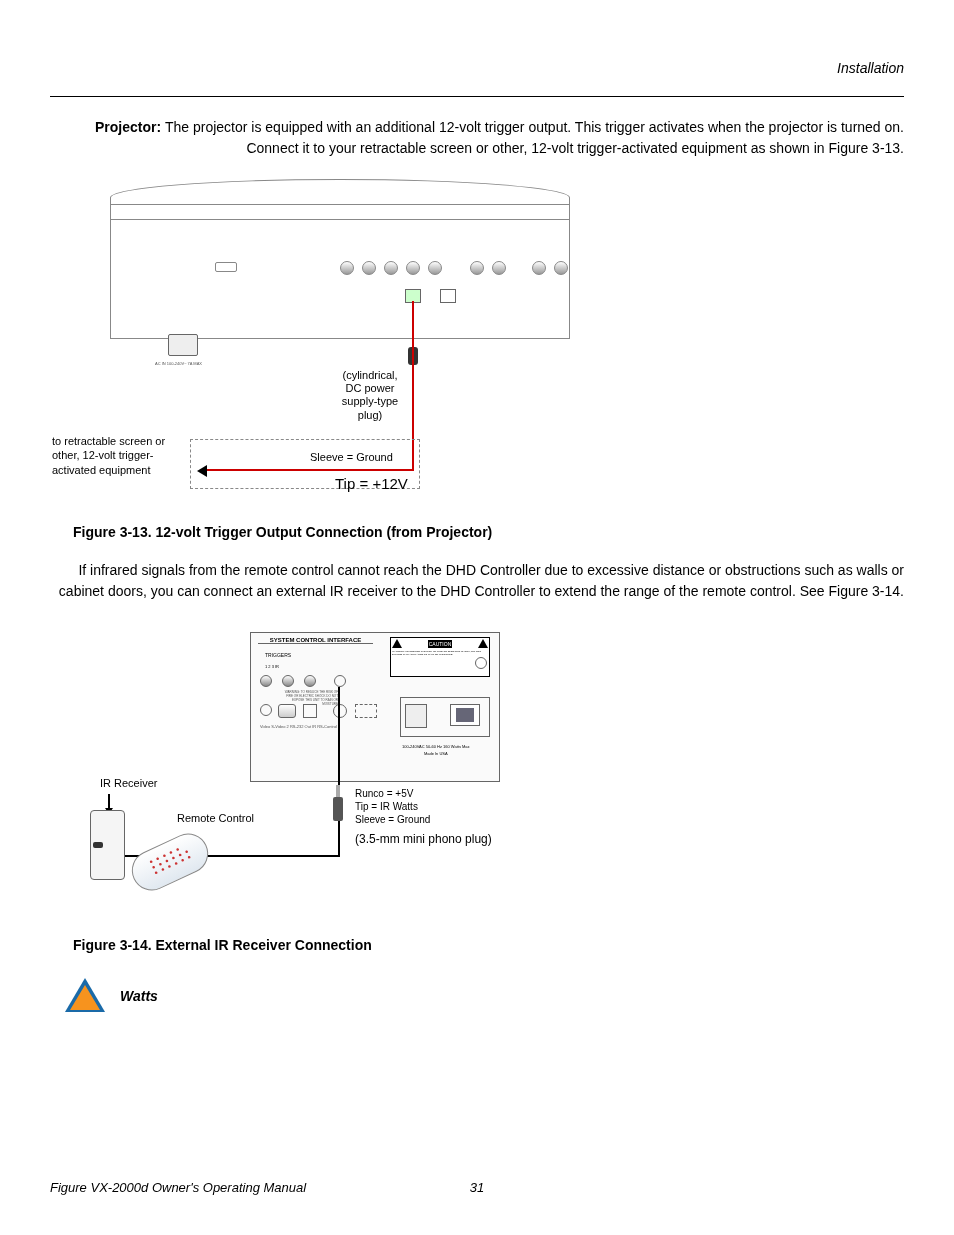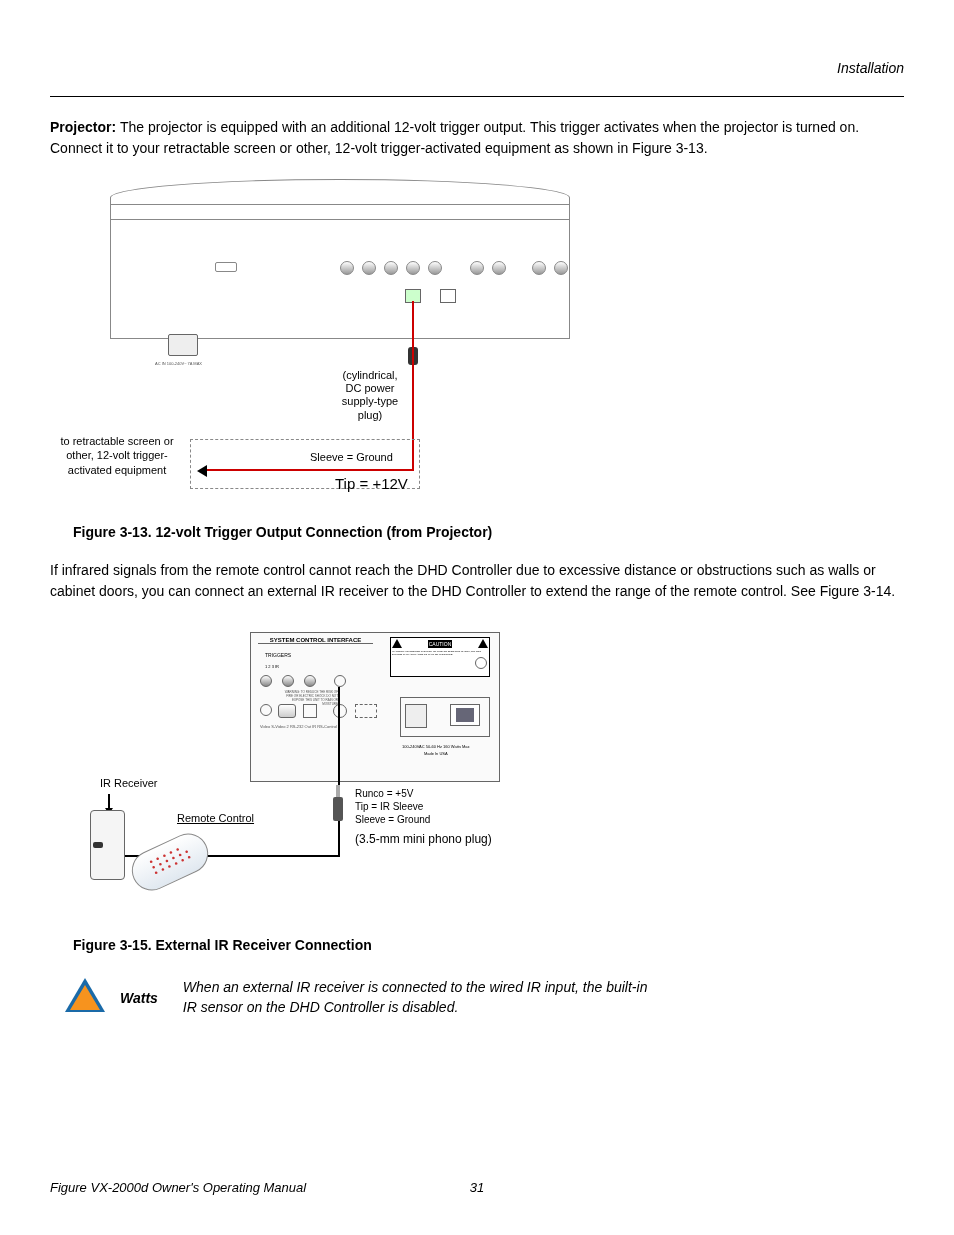--- a/index.html
+++ b/index.html
@@ -20,20 +20,21 @@
     margin-bottom: 20px;
   }
   .hr-top {
     border: none;
     border-top: 1px solid #000;
     margin-bottom: 20px;
   }
   .body-text {
     line-height: 1.5;
     margin-bottom: 20px;
+    text-align: right;
   }
   .bold { font-weight: bold; }
   .figure-caption {
     font-weight: bold;
     font-size: 14px;
     margin: 15px 0 20px 0;
     padding-left: 23px;
   }
   .two-col {
     display: flex;
@@ -95,21 +96,21 @@
   .red-cable-h {
     position:absolute; left:145px; top:290px; width:209px; height:2px; background:#c00;
   }
   .plug {
     position:absolute; left:348px; top:168px; width:10px; height:18px; background:#333; border-radius:3px;
   }
   .arrow-tip {
     position:absolute; left:137px; top:286px; width:0;height:0;
     border-right:10px solid #000; border-top:6px solid transparent; border-bottom:6px solid transparent;
   }
-  .label-left { position:absolute; left:-8px; top:255px; width:130px; text-align:center; font-size:11px; line-height:1.3;}
+  .label-left { position:absolute; left:-8px; top:255px; width:130px; text-align:left; font-size:11px; line-height:1.3;}
   .label-plug { position:absolute; left:275px; top:190px; width:70px; text-align:center; font-size:11px; line-height:1.2;}
   .label-sleeve { position:absolute; left:250px; top:272px; font-size:11px;}
   .label-tip { position:absolute; left:275px; top:296px; font-size:15px;}
   .dash-box { position:absolute; left:130px; top:260px; width:230px; height:50px; border:1px dashed #888;}
   
   
   .fig314 {
     width: 430px;
     height: 290px;
     margin-left: 30px;
@@ -291,43 +292,42 @@
     <div class="ir-cable irc-v2"></div>
     <div class="plug-tip"></div>
     <div class="plug2"></div>
 
     <div class="ir-recv-label">IR Receiver</div>
     <div class="ir-arrow"></div>
     <div class="ir-box"></div>
     <div class="ir-eye"></div>
 
     <div class="remote-label">
-      <div style="white-space:pre-line;text-decoration:underline;">Remote Control</div>
+      <div style="white-space:pre-line;">Remote Control</div>
     </div>
     <div class="remote"></div>
     <div class="remote-btns">● ● ● ● ●<br>● ● ● ● ● ●<br>● ● ● ● ● ●</div>
 
     <div class="ring-label">
       <div>Runco = +5V</div>
-      <div>Tip = IR Sleeve</div>
+      <div>Tip = IR Watts</div>
       <div>Sleeve = Ground</div>
     </div>
     <div class="plug-label">(3.5-mm mini phono plug)</div>
   </div>
 </div>
 
-<p class="figure-caption">Figure 3-15. External IR Receiver Connection</p>
+<p class="figure-caption">Figure 3-14. External IR Receiver Connection</p>
 
 <div class="note-block">
   <div class="note-icon">
     <div class="note-tri">
       <div class="note-tri-inner"></div>
     </div>
   </div>
   <div class="note-label">Watts</div>
-  <div class="note-text">When an external IR receiver is connected to the wired IR input, the built-in IR sensor on the DHD Controller is disabled.</div>
 </div>
 
 <div class="footer">
   <span>Figure VX-2000d Owner's Operating Manual</span>
   <span class="footer-center">31</span>
   <span></span>
 </div>
 
 </body></html>

